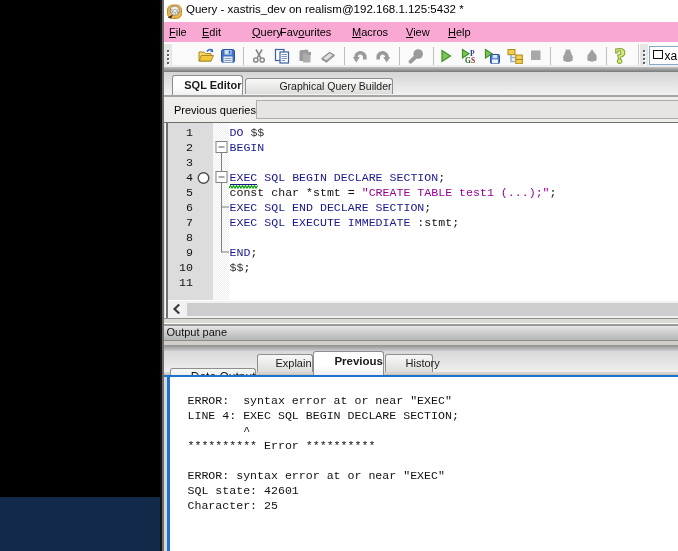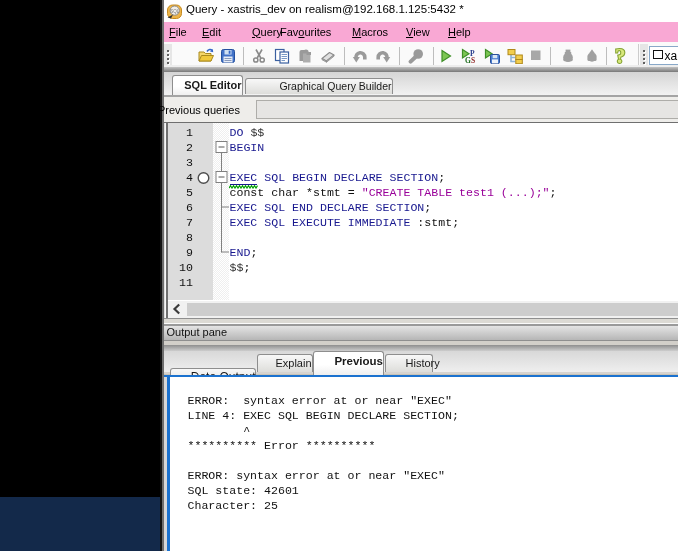--- a/index.html
+++ b/index.html
@@ -22,21 +22,21 @@
 #band1{left:164px;top:66.5px;width:514px;height:5px;background:linear-gradient(180deg,#c2c2c2,#787878)}
 #tabstrip1{left:164px;top:71.5px;width:514px;height:23.7px;background:linear-gradient(180deg,#d5d5d5,#f2f2f2)}
 #tabline1{left:164px;top:95.2px;width:514px;height:1.8px;background:#a4a4a4}
 .tab{position:absolute;box-sizing:border-box;border:1px solid #8e8e8e;border-bottom:none;
  border-radius:3px 3px 0 0;text-align:right;padding-left:8.5px;color:#1a1a1a}
 .tab.on{background:linear-gradient(180deg,#ffffff 55%,#efefef);font-weight:bold}
 .tab.off{background:linear-gradient(180deg,#f8f8f8,#ddddda)}
 #tabSQL{left:171.5px;top:75px;width:71px;height:20.2px;font-size:11px;line-height:19px;padding-left:7.5px}
 #tabGQB{left:244.5px;top:77.5px;width:148px;height:16.5px;font-size:10.5px;line-height:14px;padding-left:7.5px}
 #pqrow{left:164px;top:97px;width:514px;height:24.5px;background:#eeedea}
-#pqlabel{left:158px;top:104px;font-size:11px;color:#000}
+#pqlabel{left:174px;top:104px;font-size:11px;color:#000}
 #pqcombo{left:255.5px;top:100px;width:423px;height:19px;background:#e6e5e3;border:1px solid #aeada9;box-sizing:border-box}
 
 #edtop{left:164px;top:121.5px;width:514px;height:1.5px;background:#6f6f6f}
 #edlgt1{left:164.2px;top:123px;width:1px;height:195.5px;background:#e0e0e0}
 #edlgt2{left:165.2px;top:123px;width:1.1px;height:195.5px;background:#f8f8f8}
 #edfrm{left:166.3px;top:121.5px;width:1.4px;height:197px;background:#707070}
 #edmargin{left:167.7px;top:123px;width:45.3px;height:177px;background:#dcdcdc}
 #edfold{left:213px;top:123px;width:16px;height:177px;background-color:#fff;
  background-image:linear-gradient(45deg,#efefef 25%,transparent 25%,transparent 75%,#efefef 75%),
  linear-gradient(45deg,#efefef 25%,transparent 25%,transparent 75%,#efefef 75%);

